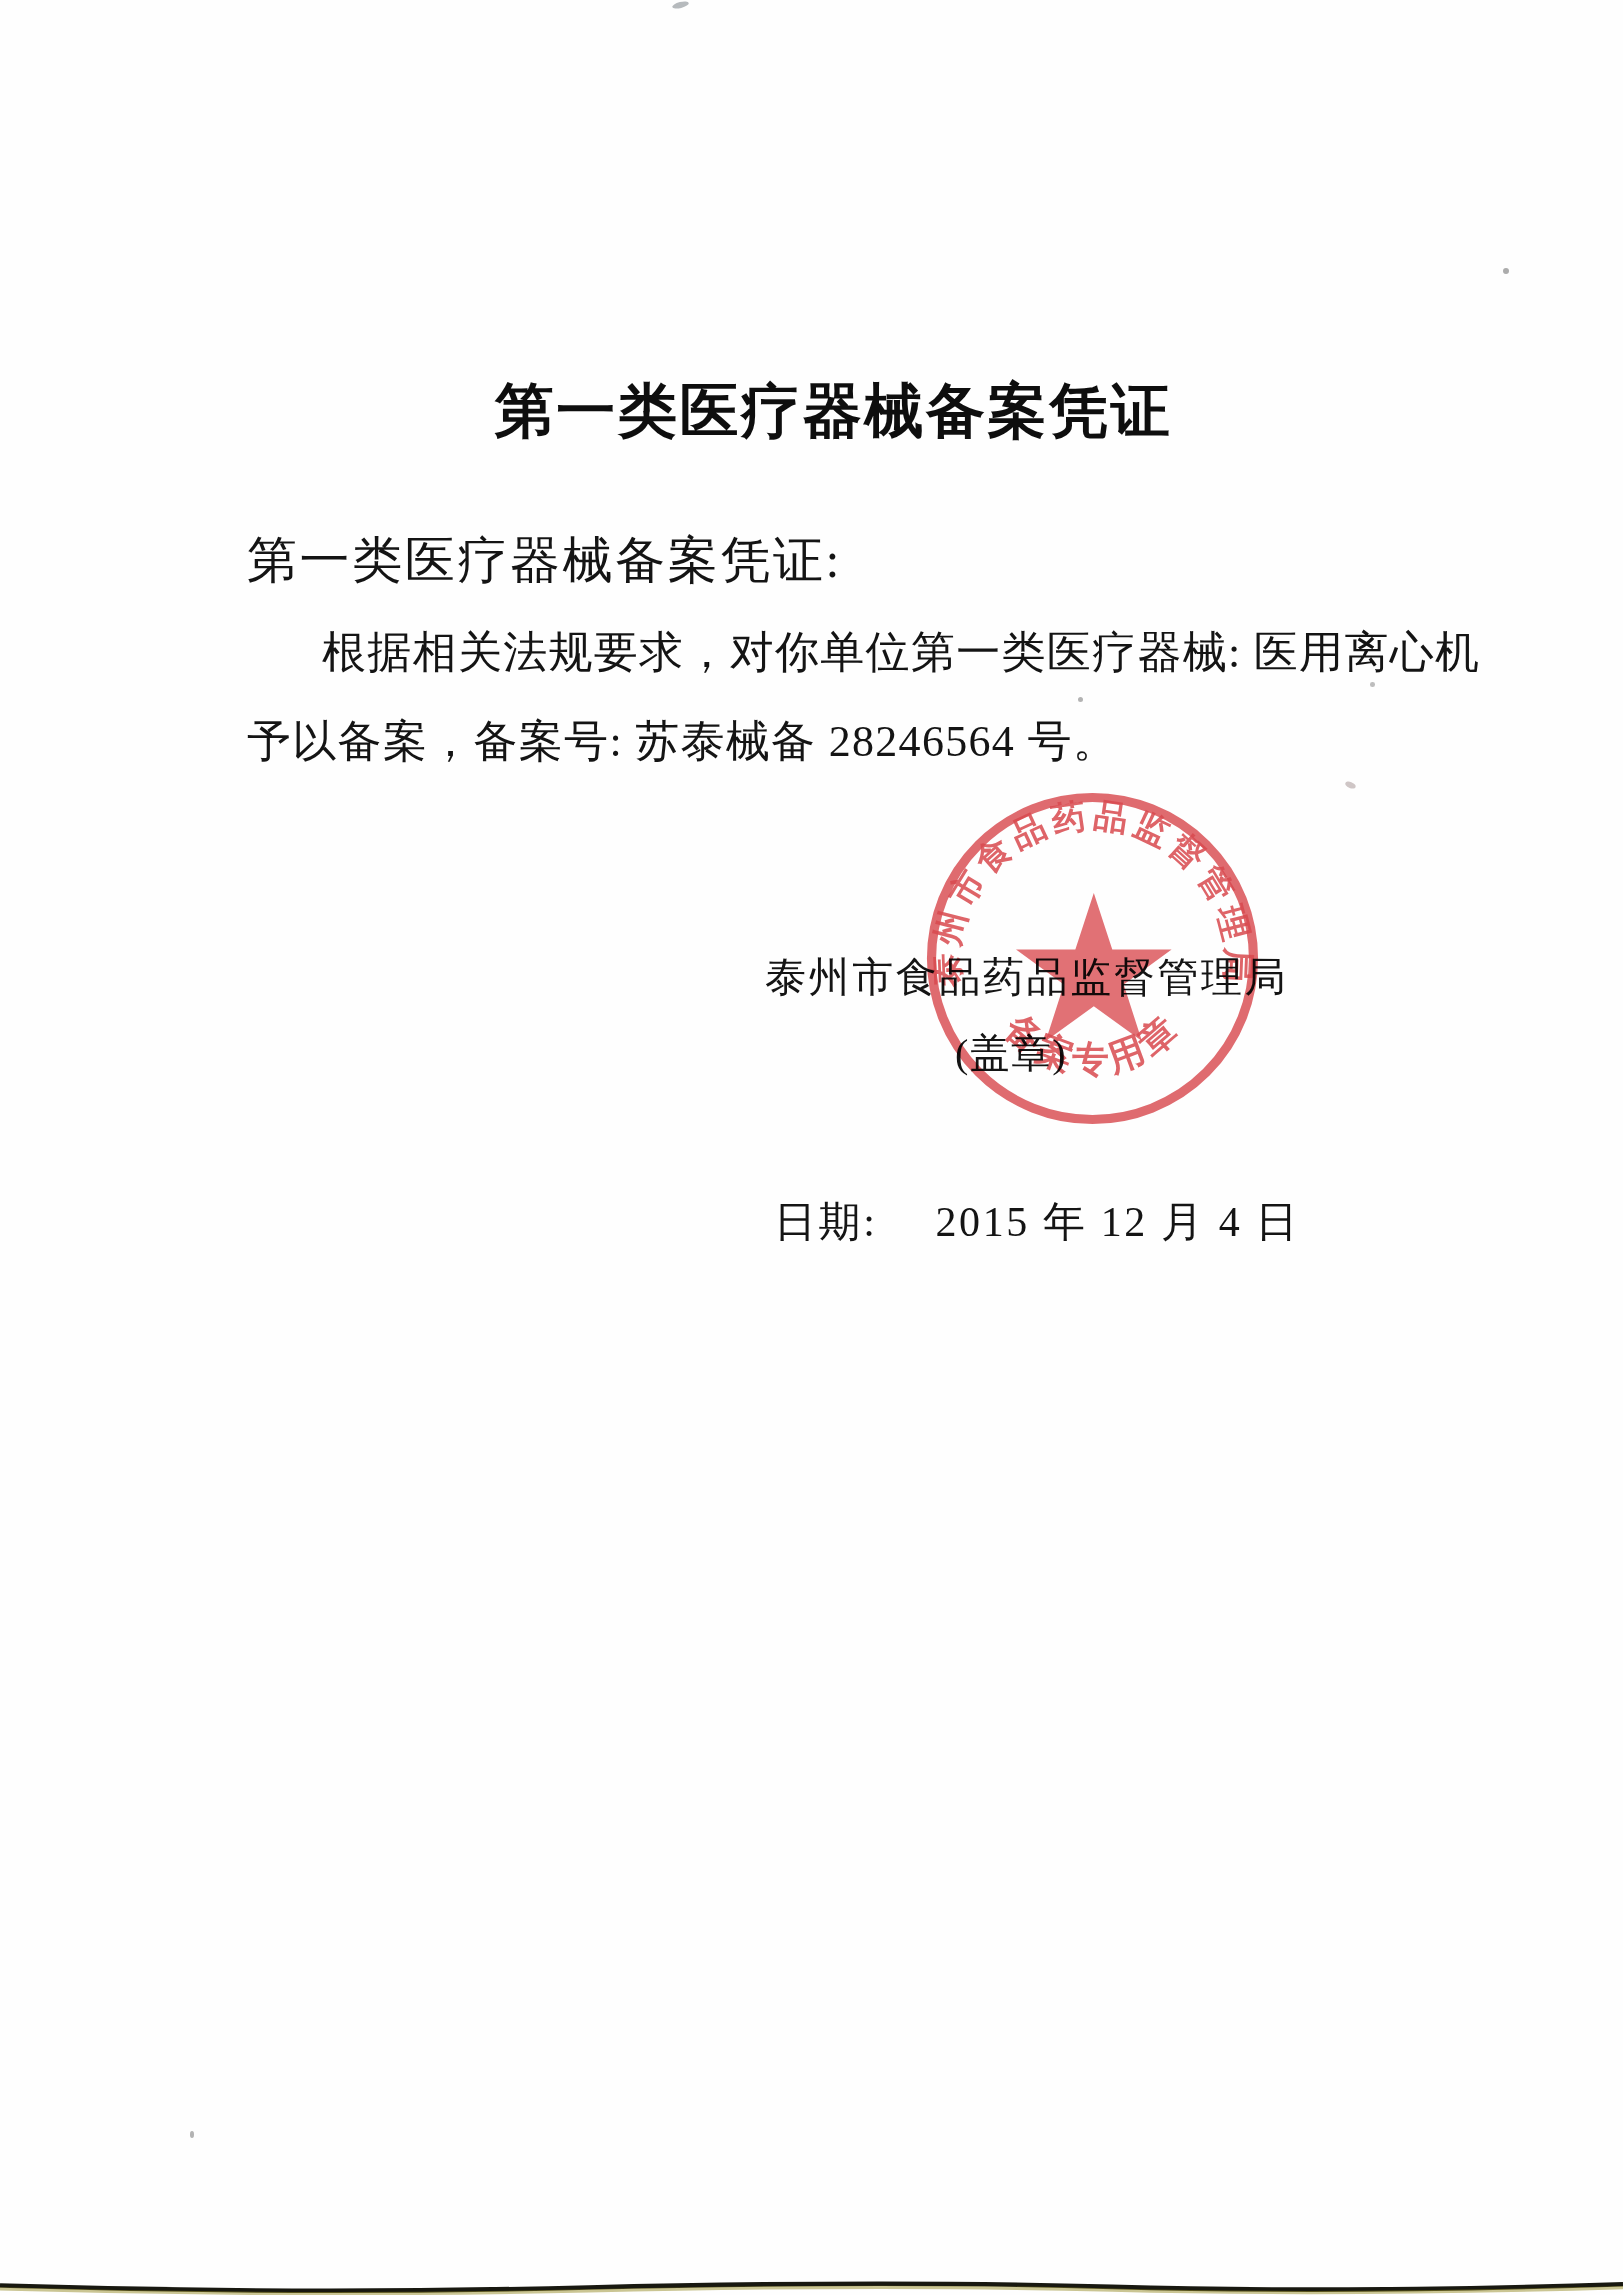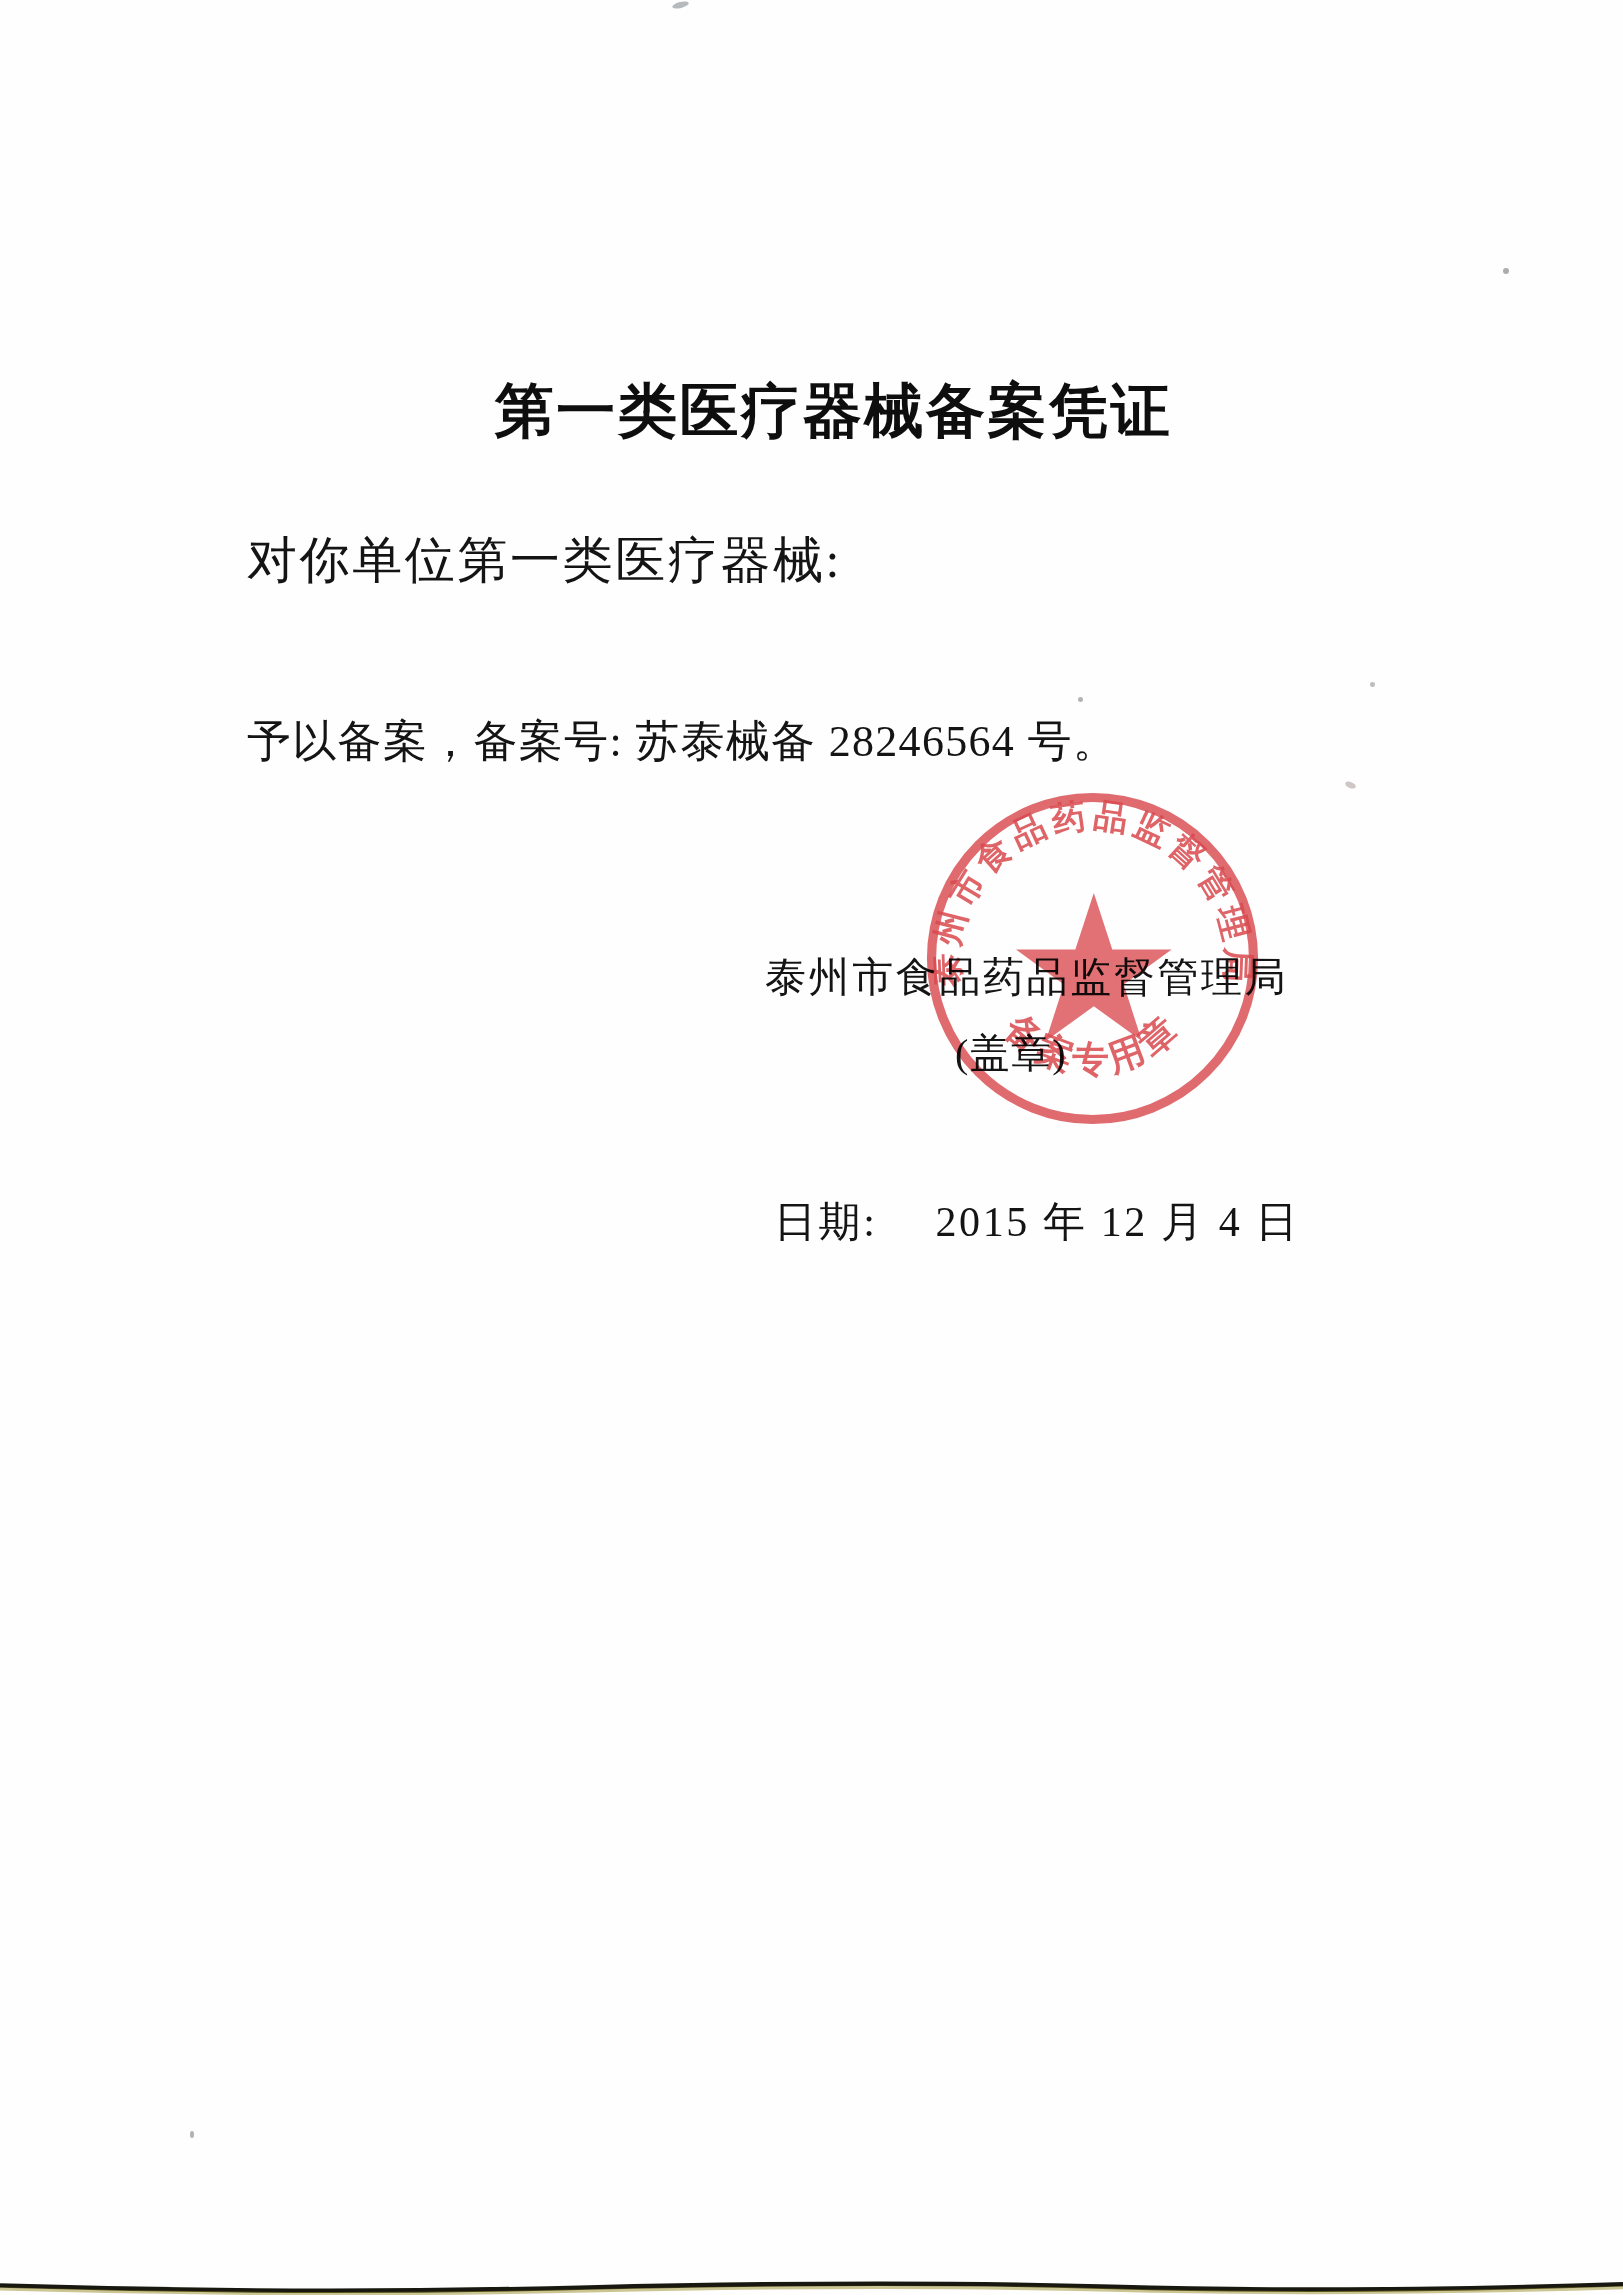--- a/index.html
+++ b/index.html
@@ -95,22 +95,23 @@
     width: 1623px; height: 16.4px;
   }
 </style>
 </head>
 <body>
 
 <div class="page">
 
   <div class="title">第一类医疗器械备案凭证</div>
 
-  <div class="recipient">对你单位第一类医疗器械:</div>
+  <div class="recipient">第一类医疗器械备案凭证:</div>
 
+  <div class="body-line line1">根据相关法规要求，对你单位第一类医疗器械: 医用离心机</div>
 
   <div class="body-line line2">予以备案，备案号: 苏泰械备 28246564 号。</div>
 
   <div class="agency">泰州市食品药品监督管理局</div>
 
   <div class="seal-note">(盖章)</div>
 
   <div class="date-line">
     <span>日期:</span><span class="gap"></span><span>2015 年 12 月 4 日</span>
   </div>

